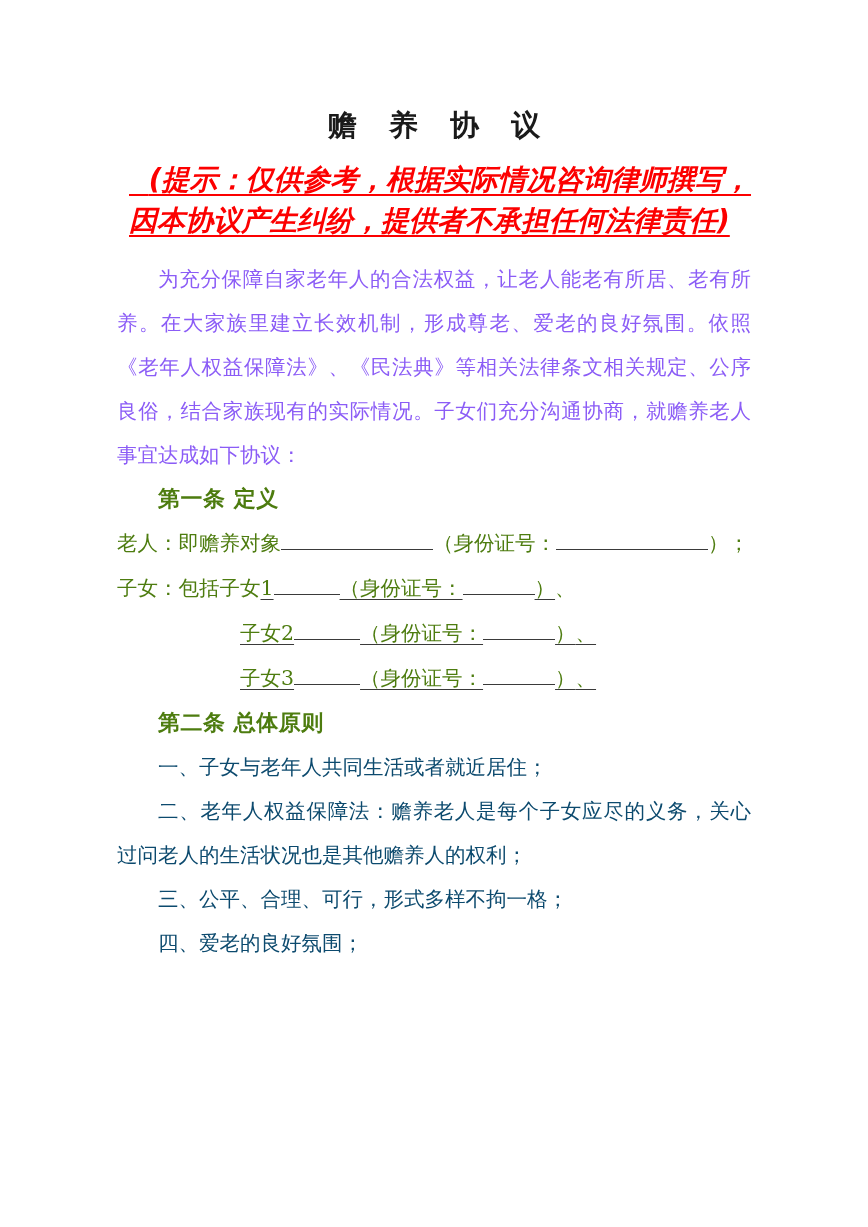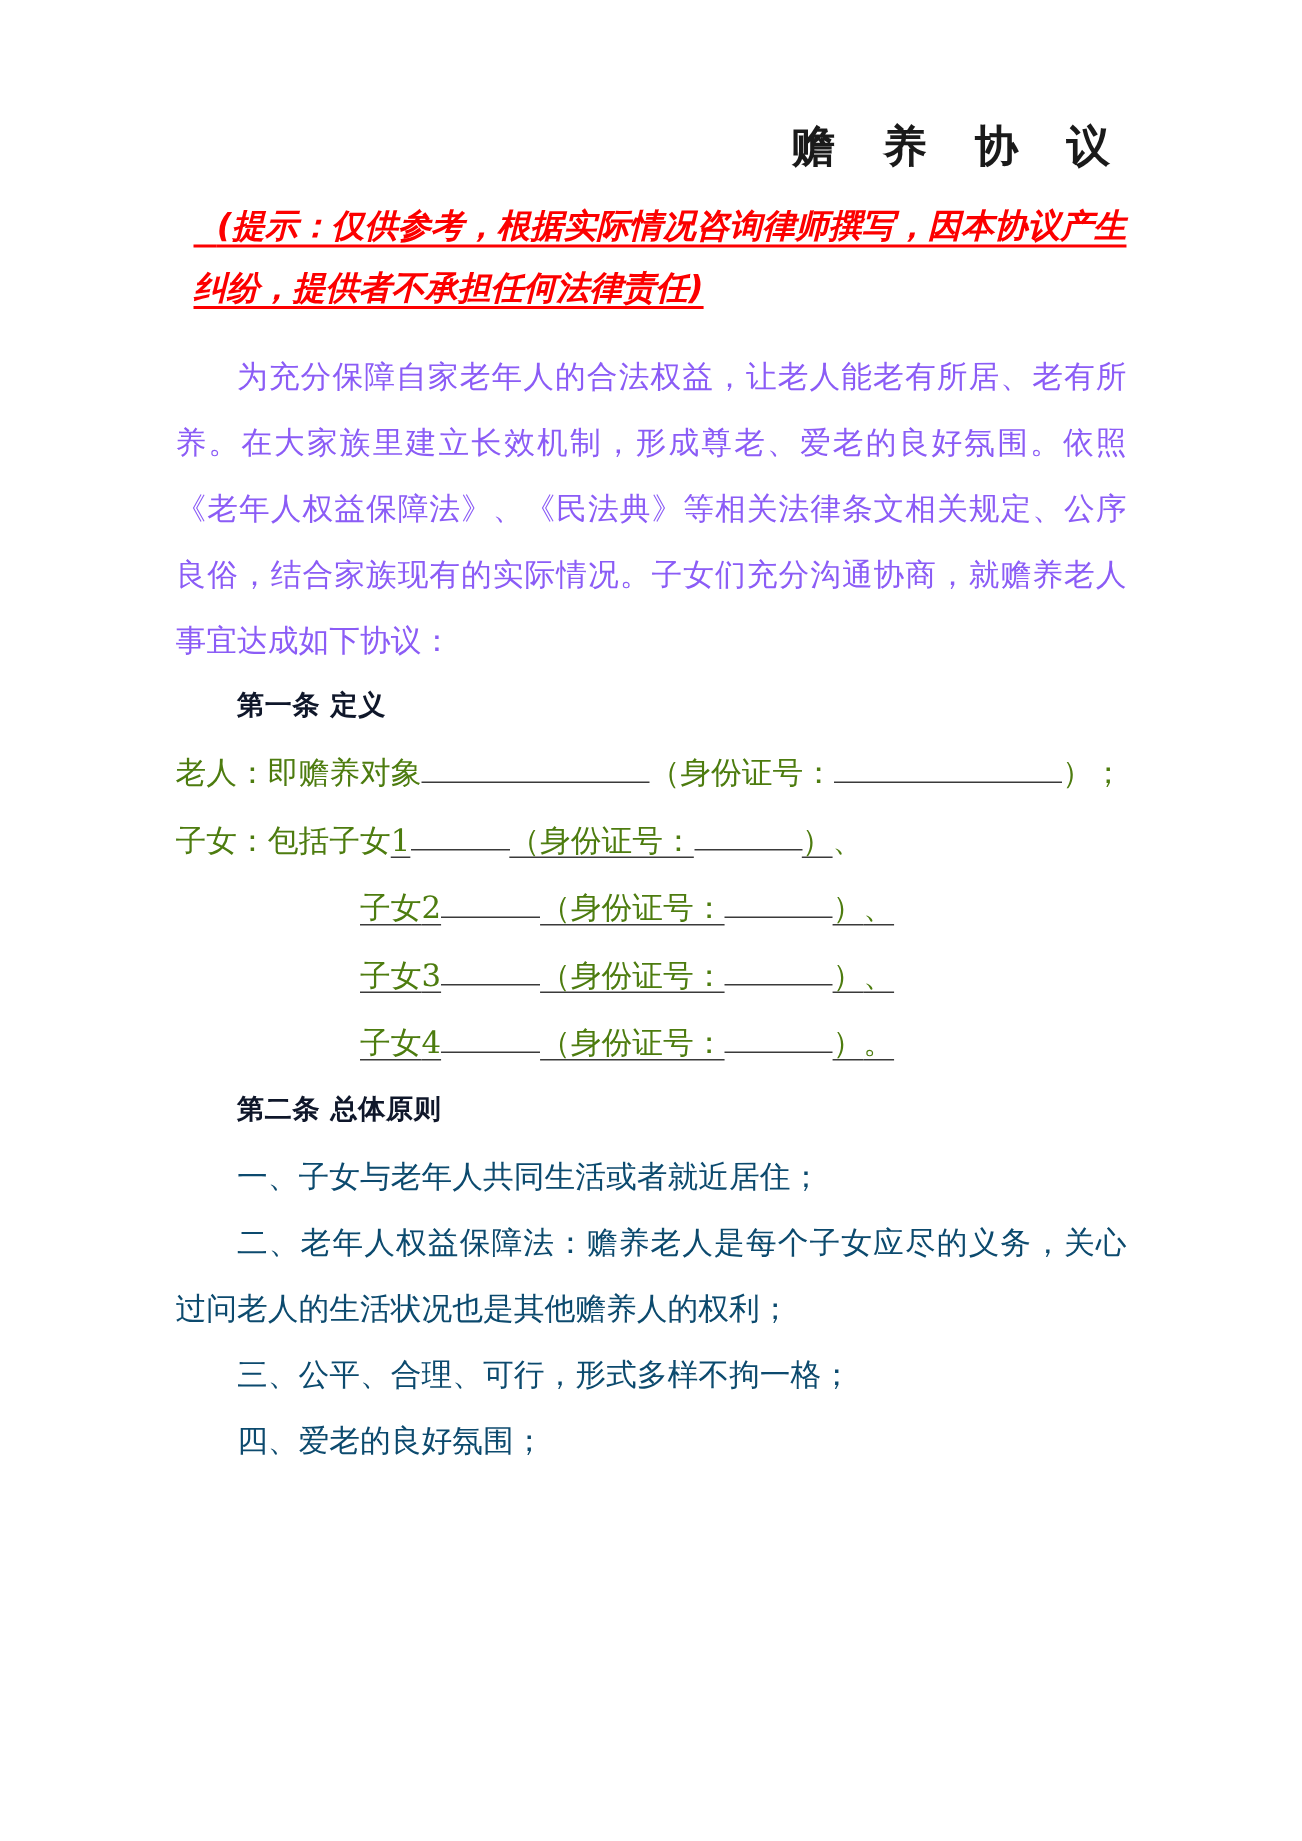--- a/index.html
+++ b/index.html
@@ -22,38 +22,38 @@
   .content {
     position: absolute;
     left: 117px;
     top: 0;
     width: 634px;
   }
 
   
   .doc-title {
     margin: 0;
-    padding-top: 77px;
-    text-align: right;
+    padding-top: 105px;
+    text-align: center;
     font-family: "DejaVu Sans", "Liberation Sans", sans-serif;
     font-weight: bold;
     font-size: 29px;
     line-height: 40px;
     letter-spacing: 11px;
     text-indent: 11px;
     color: #1a1a1a;
   }
 
   
   .disclaimer {
     margin: 14px 0 0 12px;
     font-family: "DejaVu Sans", "Liberation Sans", sans-serif;
     font-weight: bold;
     font-style: italic;
-    font-size: 22px;
+    font-size: 28px;
     line-height: 41px;
     color: #fc0000;
     text-decoration: underline;
     text-decoration-color: #fc0000;
     text-underline-offset: 5px;
     text-align: justify;
     text-align-last: left;
     word-break: break-all;
     white-space: pre-wrap;
   }
@@ -73,23 +73,23 @@
   }
   .intro {
     margin-top: 16px;
   }
 
   
   .section-head {
     margin: 0;
     font-family: "DejaVu Sans", "Liberation Sans", sans-serif;
     font-weight: bold;
-    font-size: 18px;
+    font-size: 22px;
     line-height: 44px;
-    color: #0f172a;
+    color: #4d7c0f;
     text-indent: 41px;
     letter-spacing: 0.5px;
   }
 
   
   .def-line {
     margin: 0;
     font-size: 20.5px;
     line-height: 45px;
     color: #4d7c0f;
@@ -150,23 +150,20 @@
     </p>
 
     <p class="def-line child-sub">
       <span class="u-run"><span>子女</span><span class="lat">2</span><span class="blank blank-w3"></span><span>（身份证号：</span><span class="blank blank-w4"></span><span>）</span><span>、</span></span>
     </p>
 
     <p class="def-line child-sub">
       <span class="u-run"><span>子女</span><span class="lat">3</span><span class="blank blank-w3"></span><span>（身份证号：</span><span class="blank blank-w4"></span><span>）</span><span>、</span></span>
     </p>
 
-    <p class="def-line child-sub">
-      <span class="u-run"><span>子女</span><span class="lat">4</span><span class="blank blank-w3"></span><span>（身份证号：</span><span class="blank blank-w4"></span><span>）</span><span>。</span></span>
-    </p>
 
 
     <h2 class="section-head">第二条  总体原则</h2>
 
     <p class="list-item">一、子女与老年人共同生活或者就近居住；</p>
 
     <p class="list-item">二、老年人权益保障法：赡养老人是每个子女应尽的义务，关心过问老人的生活状况也是其他赡养人的权利；</p>
 
     <p class="list-item">三、公平、合理、可行，形式多样不拘一格；</p>
 

